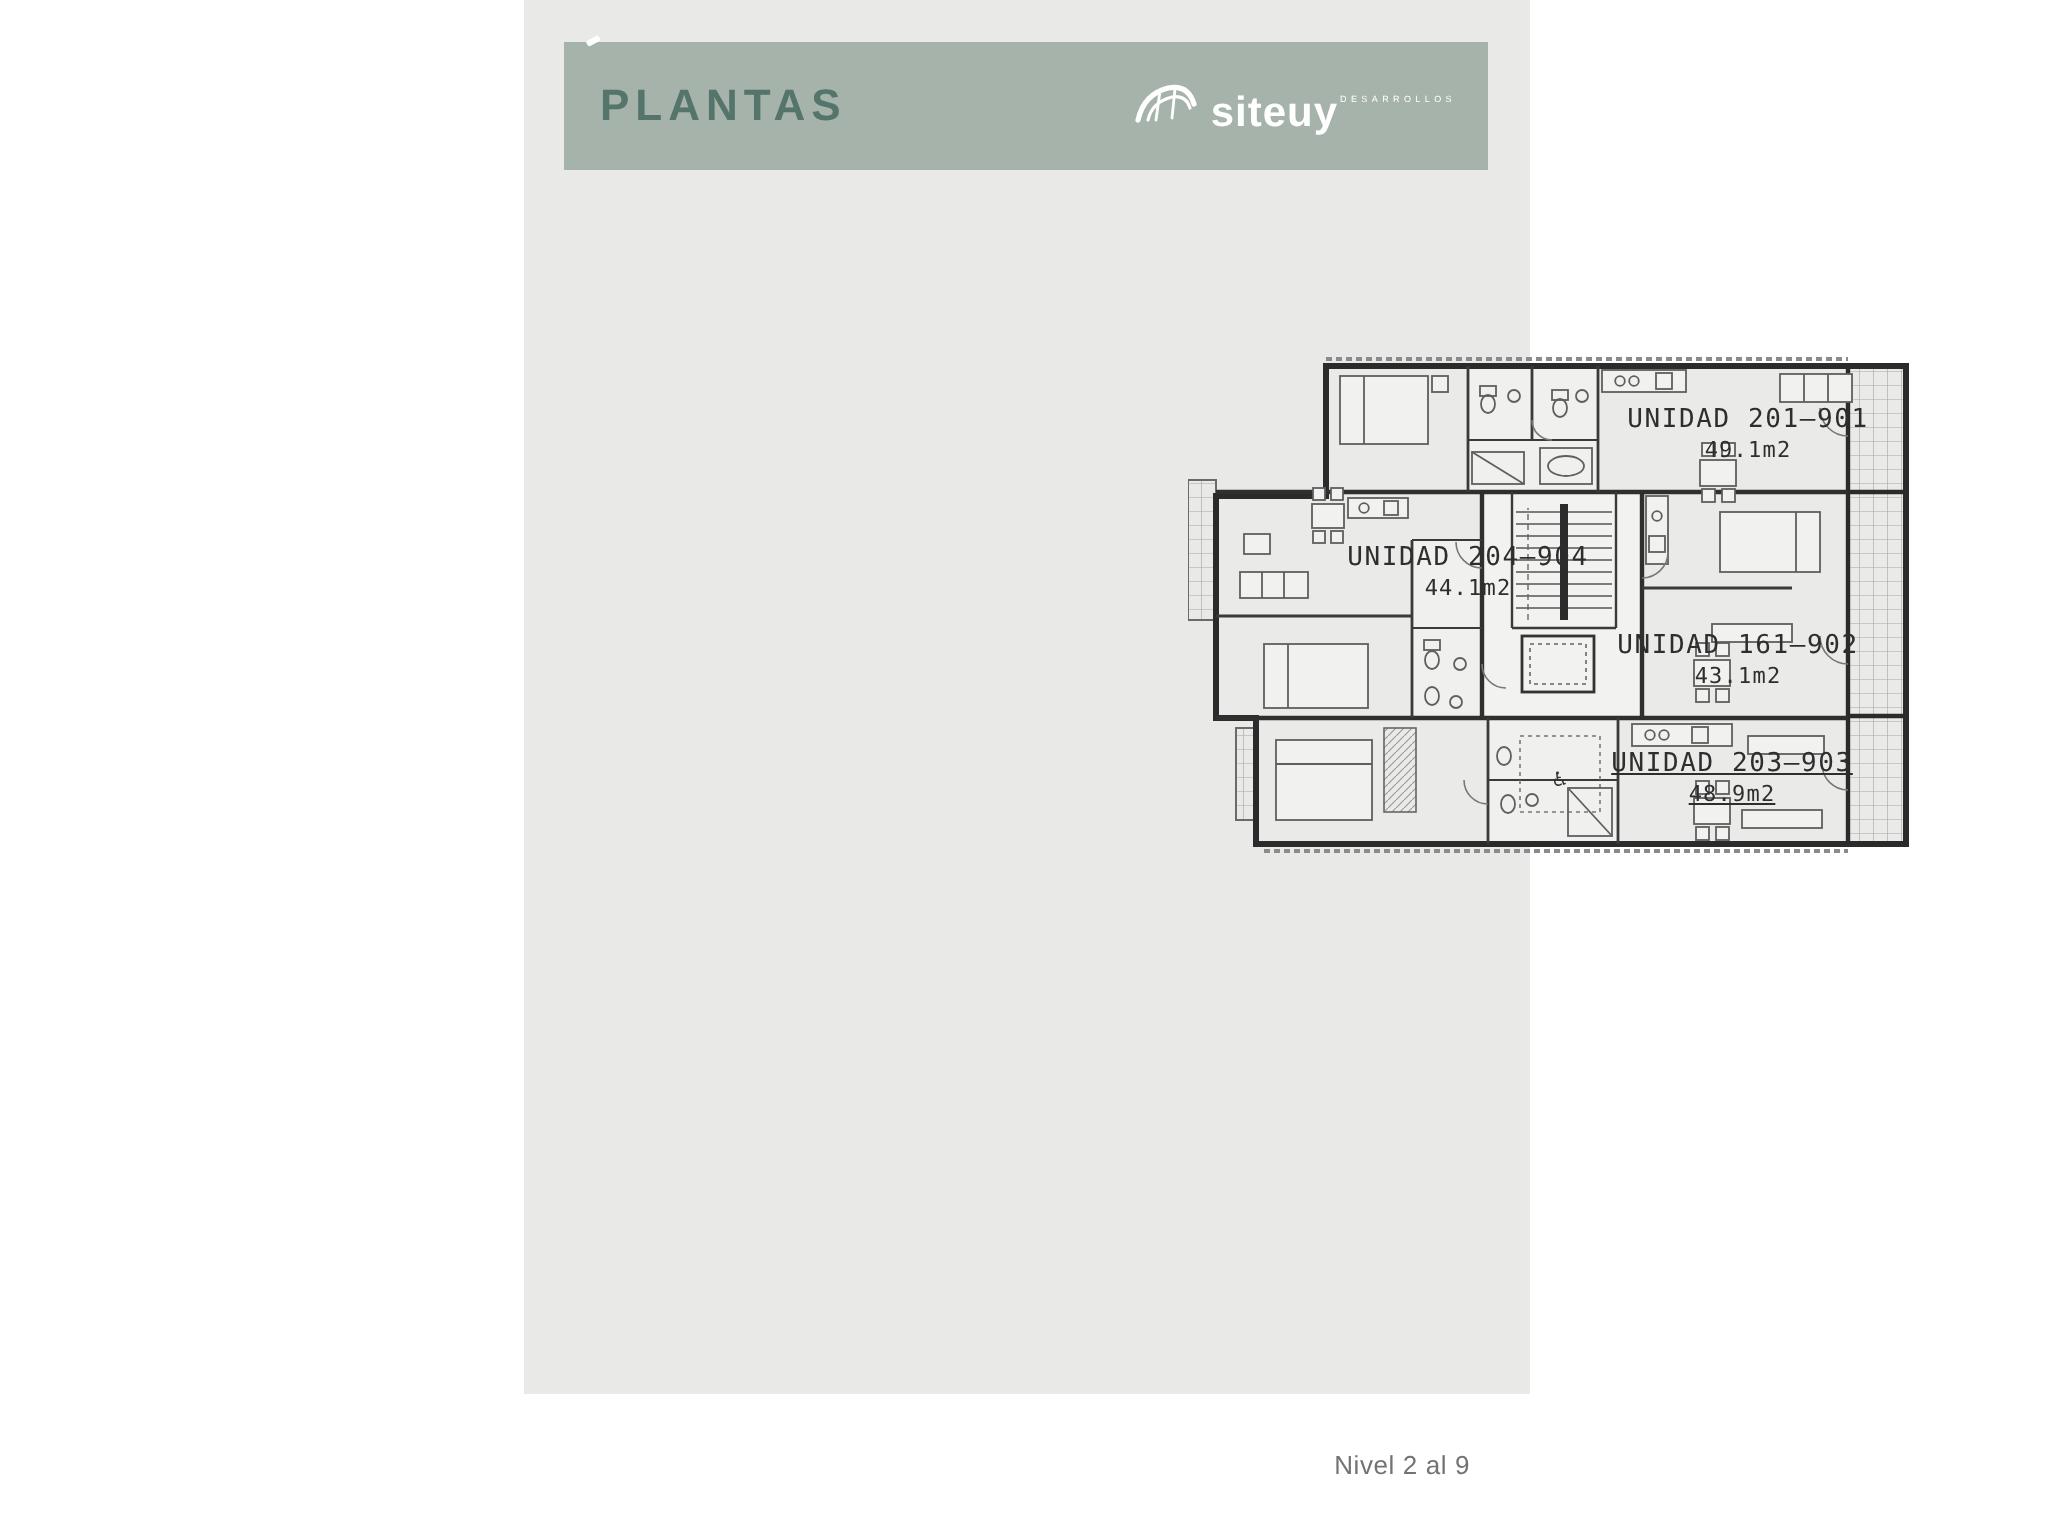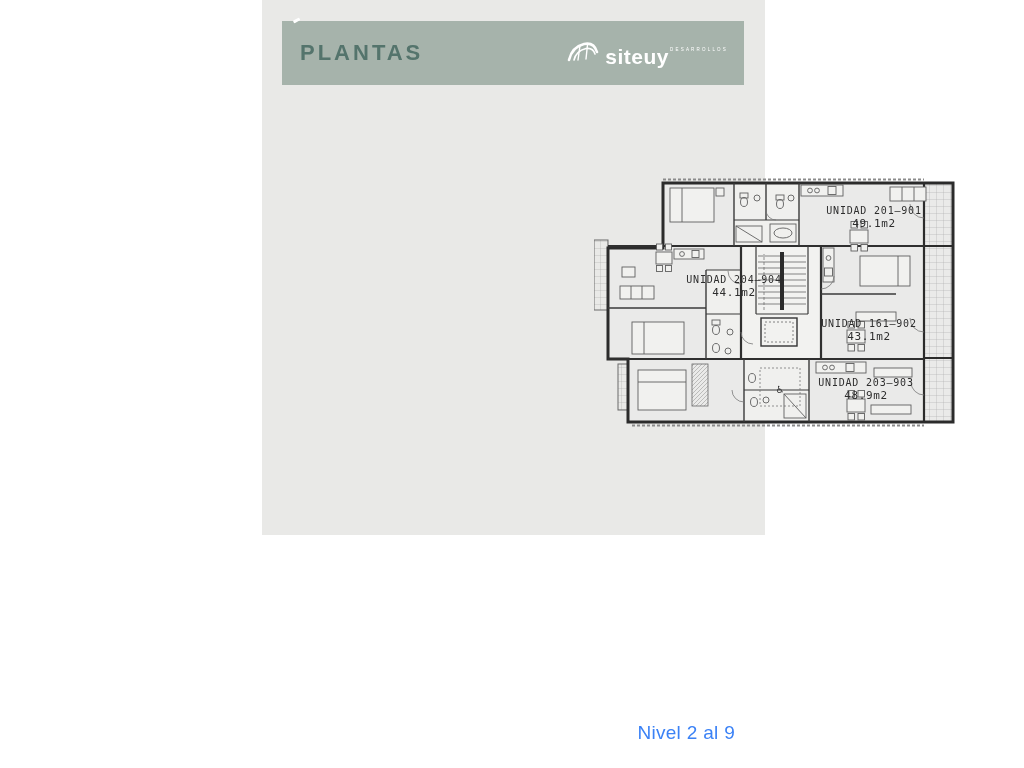--- a/index.html
+++ b/index.html
@@ -1,43 +1,43 @@
 <!DOCTYPE html>
 <html><head>
 <meta charset="utf-8">
 <style>
   html,body{margin:0;padding:0;background:#ffffff;}
   .page{position:relative;width:1024px;height:768px;background:#ffffff;overflow:hidden;
         font-family:"Liberation Sans",sans-serif;}
-  .panel{position:absolute;left:262px;top:0;width:503px;height:535px;background:#e9e9e7;}
+  .panel{position:absolute;left:262px;top:0;width:503px;height:697px;background:#e9e9e7;}
   .header-bar{position:absolute;left:20px;top:21px;width:462px;height:64px;background:#a6b3ab;
         display:flex;align-items:center;justify-content:space-between;
         padding:0 16px 0 18px;box-sizing:border-box;}
   .header-title{font-size:22px;font-weight:bold;letter-spacing:3px;color:#54746c;margin:0;}
   .logo{display:flex;align-items:flex-end;gap:5px;}
   .logo-icon{display:block;margin-bottom:3px;}
   .logo-text{display:flex;line-height:1;}
   .logo-wordmark{color:#ffffff;font-weight:bold;font-size:21px;letter-spacing:.5px;position:relative;}
   .logo-accent{position:absolute;top:-2px;left:11px;width:7px;height:2.5px;background:#ffffff;
         transform:rotate(-28deg);border-radius:1px;}
   .logo-tagline{color:#ffffff;font-size:4.5px;letter-spacing:2.2px;margin:2px 0 0 1px;white-space:nowrap;}
   .plan-wrap{position:absolute;left:332px;top:172px;width:380px;height:262px;}
   .plan-wrap svg{position:absolute;left:0;top:0;}
   .unit-label{position:absolute;transform:translate(-50%,-50%);text-align:center;
         font-family:"DejaVu Sans Mono",monospace;color:#2e2e2e;white-space:nowrap;}
-  .unit-name{display:block;font-size:10px;letter-spacing:.8px;}
+  .unit-name{display:block;font-size:13px;letter-spacing:.8px;}
   .unit-area{display:block;font-size:11px;letter-spacing:.6px;margin-top:1px;}
   #label-201{left:280px;top:45px;}
   #label-204{left:100px;top:114px;margin-left:40px;}
   #label-202{left:275px;top:158px;}
-  #label-203{left:272px;top:217px;}
+  #label-203{left:272px;top:217px;text-decoration:underline;}
   .footer{position:absolute;left:262px;top:697px;width:503px;height:71px;background:#ffffff;
         display:flex;align-items:center;justify-content:flex-end;
         padding-right:30px;box-sizing:border-box;}
-  .footer-text{font-size:19px;color:#3b82f6;letter-spacing:.3px;}
+  .footer-text{font-size:13px;color:#737373;letter-spacing:.3px;}
 </style>
 </head>
 <body>
 
 <div class="page">
   <div class="panel">
 
     <div class="header-bar">
       <h1 class="header-title">PLANTAS</h1>
       <div class="logo">

